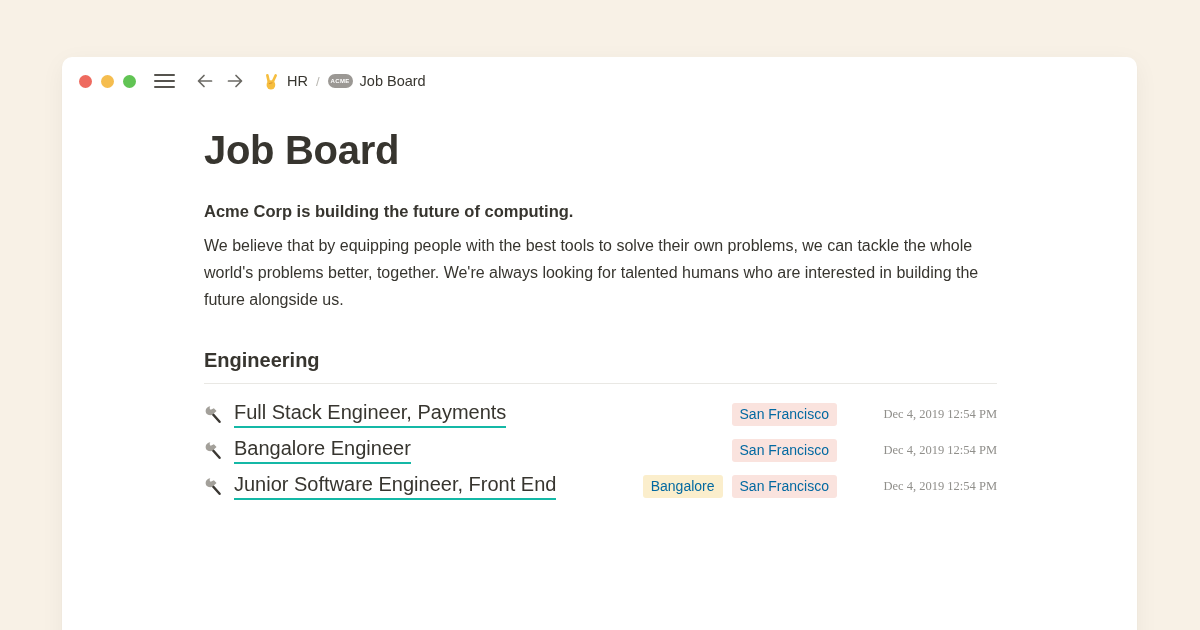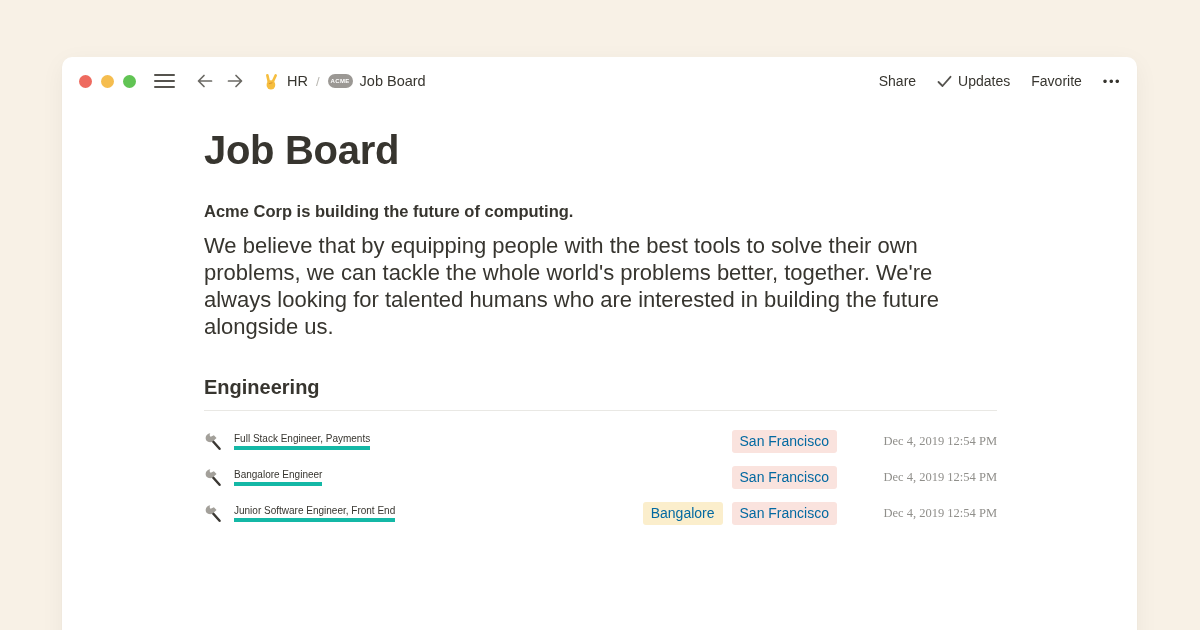--- a/index.html
+++ b/index.html
@@ -43,31 +43,31 @@
   }
   .crumb-page { display: inline-flex; align-items: center; gap: 7px; cursor: pointer; }
   .topbar-right { margin-left: auto; display: flex; align-items: center; gap: 21px; font-size: 14px; }
   .topbar-action { cursor: pointer; display: inline-flex; align-items: center; gap: 6px; white-space: nowrap; }
   .more-dots { font-size: 13px; letter-spacing: 1.5px; }
   
   .content { padding: 0 140px 0 142px; }
   .page-title { font-size: 40px; font-weight: 700; line-height: 48px; margin: 27px 0 0; letter-spacing: -0.3px; }
   .h2 { font-size: 28px; font-weight: 700; line-height: 34px; margin: 40px 0 0; }
   .mission-bold { font-size: 16.5px; font-weight: 700; line-height: 26px; margin: 24px 0 0; }
-  .mission-body { font-size: 22px; line-height: 27px; margin: 8px 0 0; }
+  .mission-body { font-size: 16px; line-height: 27px; margin: 8px 0 0; }
   .h3 { font-size: 20px; font-weight: 700; line-height: 25px; margin: 44px 0 0; }
   .group-heading { margin-top: 35px; }
   .divider { border-bottom: 1px solid #E9E8E4; margin-top: 10px; }
   
   .job-list { margin-top: 12px; }
   .job-row { display: flex; align-items: center; height: 36px; }
   .job-icon { width: 19px; height: 19px; margin-right: 11px; flex: none; display: flex; align-items: center; }
   .job-title {
-    font-size: 10px; color: #37352F; cursor: pointer;
-    border-bottom: 4px solid #14b8a6; padding-bottom: 2px;
+    font-size: 20px; color: #37352F; cursor: pointer;
+    border-bottom: 2px solid #14b8a6; padding-bottom: 2px;
     white-space: nowrap;
   }
   .row-spacer { flex: 1; }
   .tag {
     font-size: 14px; line-height: 1;
     padding: 4px 8px 5px; border-radius: 3px;
     margin-left: 9px; white-space: nowrap; color: #0369a1;
   }
   .job-date {
     width: 152px; flex: none; text-align: right;
@@ -113,31 +113,20 @@
         </svg>
         <span>HR</span>
       </span>
       <span class="crumb-sep">/</span>
       <span class="crumb-page">
         <span class="acme-badge">ACME</span>
         <span>Job Board</span>
       </span>
     </div>
 
-    <div class="topbar-right">
-      <span class="topbar-action">Share</span>
-      <span class="topbar-action">
-        <svg width="15" height="13" viewBox="0 0 15 13">
-          <path d="M1.5 7 L5.5 11 L13.5 1.8" fill="none" stroke="#55534E" stroke-width="1.8" stroke-linecap="round" stroke-linejoin="round"></path>
-        </svg>
-        <span>Updates</span>
-      </span>
-      <span class="topbar-action">Favorite</span>
-      <span class="topbar-action more-dots">•••</span>
-    </div>
   </div>
 
   <div class="content">
     <div class="page-title">Job Board</div>
 
     <div class="mission-bold">Acme Corp is building the future of computing.</div>
     <div class="mission-body">We believe that by equipping people with the best tools to solve their own problems, we can tackle the whole world's problems better, together. We're always looking for talented humans who are interested in building the future alongside us.</div>
 
     <div class="h3 group-heading">Engineering</div>
     <div class="divider"></div>

